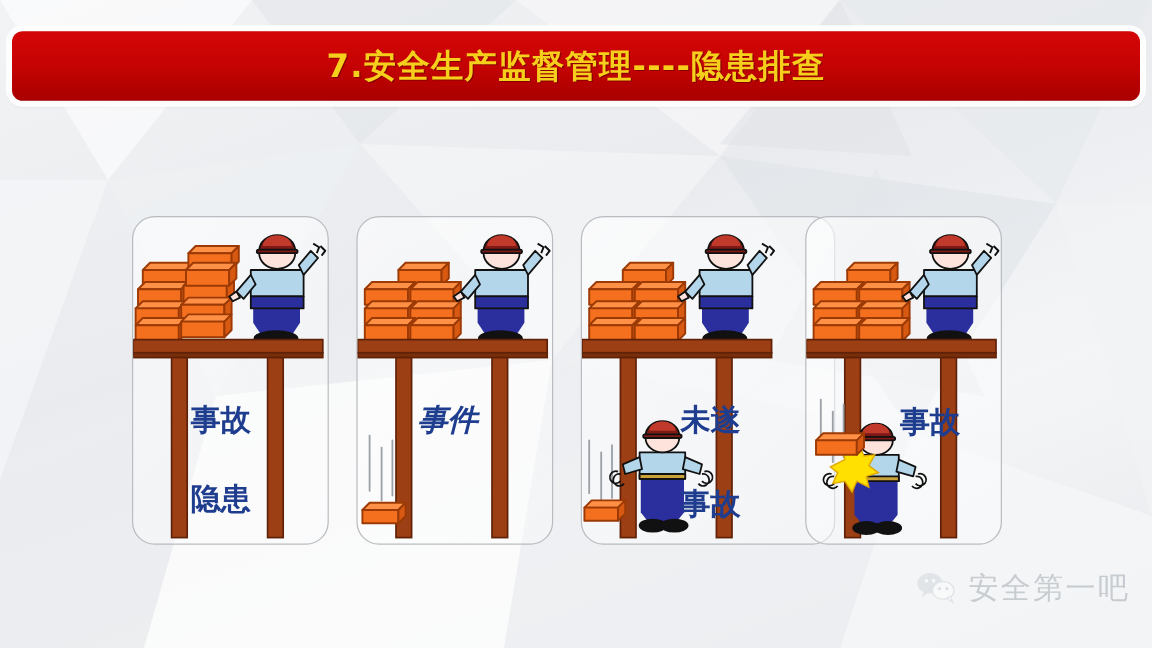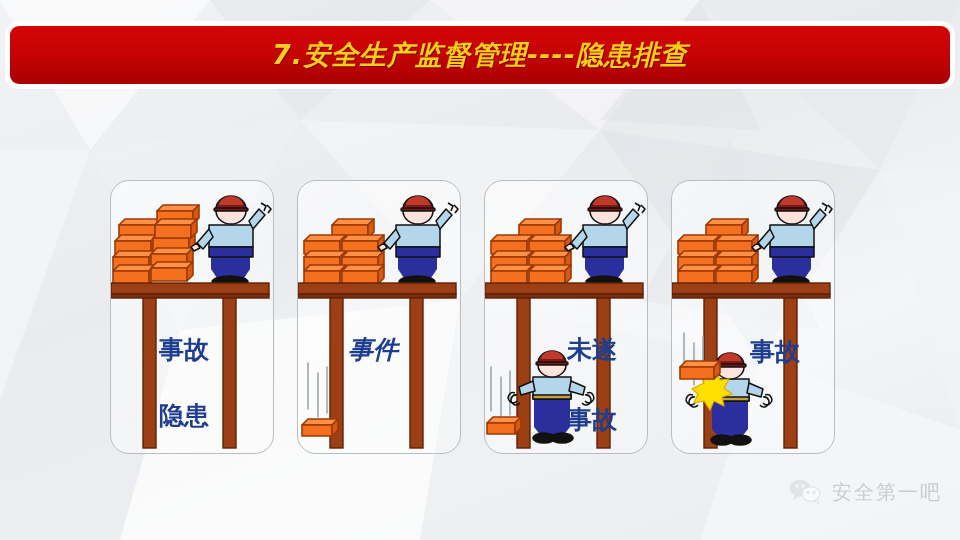--- a/index.html
+++ b/index.html
@@ -14,57 +14,57 @@
   
   .bg-base{position:absolute;inset:0;background:linear-gradient(160deg,#f2f3f5 0%,#e9ebee 40%,#f4f5f7 70%,#e8eaed 100%);}
   .bg-poly{position:absolute;inset:0;}
 
   
   .banner{
     position:absolute;left:10px;top:26px;width:940px;height:58px;
     border-radius:9px;
     background:linear-gradient(180deg,#d40606 0%,#c60303 48%,#a90000 100%);
     box-shadow:0 0 0 5px rgba(255,255,255,.92), 0 2px 5px rgba(0,0,0,.18);
-    display:flex;align-items:center;justify-content:center;font-style:italic;
+    display:flex;align-items:center;justify-content:center;
   }
   .banner-title{
     color:#f6cf1c;font-size:27px;font-weight:bold;letter-spacing:1px;
     text-shadow:1px 1px 0 rgba(90,0,0,.55);
     white-space:nowrap;
   }
 
   
   .panels{position:absolute;left:0;top:14px;width:960px;height:540px;}
   .card{
     position:absolute;top:166px;width:162px;height:272px;
     border:1.4px solid #b9bcc0;border-radius:19px;
     background:linear-gradient(135deg,rgba(255,255,255,.62),rgba(250,251,252,.40));
   }
   .card.c1{left:110px;}
   .card.c2{left:297px;font-style:italic;}
-  .card.c3{left:484px;}
+  .card.c3{left:484px;padding-left:48px;}
   .card.c4{left:671px;}
 
   .scene{position:absolute;left:0;top:0;width:162px;height:272px;}
   .scene svg{display:block;}
 
   
   .lbl{
     position:absolute;color:#1f3d8f;font-weight:bold;white-space:nowrap;
     font-family:"DejaVu Sans","Liberation Sans",sans-serif;
   }
   .lbl.big{font-size:25px;}
 
   
   .watermark{
     position:absolute;right:18px;bottom:34px;
     display:flex;align-items:center;gap:9px;
     opacity:.42;
   }
-  .wm-text{color:#8d949c;font-size:20px;letter-spacing:2px;}
+  .wm-text{color:#8d949c;font-size:25px;letter-spacing:2px;}
 </style>
 </head>
 <body>
 
 <div id="stage">
 
   <div class="bg-base"></div>
   <svg class="bg-poly" width="960" height="540" viewBox="0 0 960 540">
     <polygon points="0,0 210,0 90,150" fill="#ffffff" opacity="0.55"></polygon>
     <polygon points="210,0 430,0 300,120" fill="#e4e7ea" opacity="0.65"></polygon>

